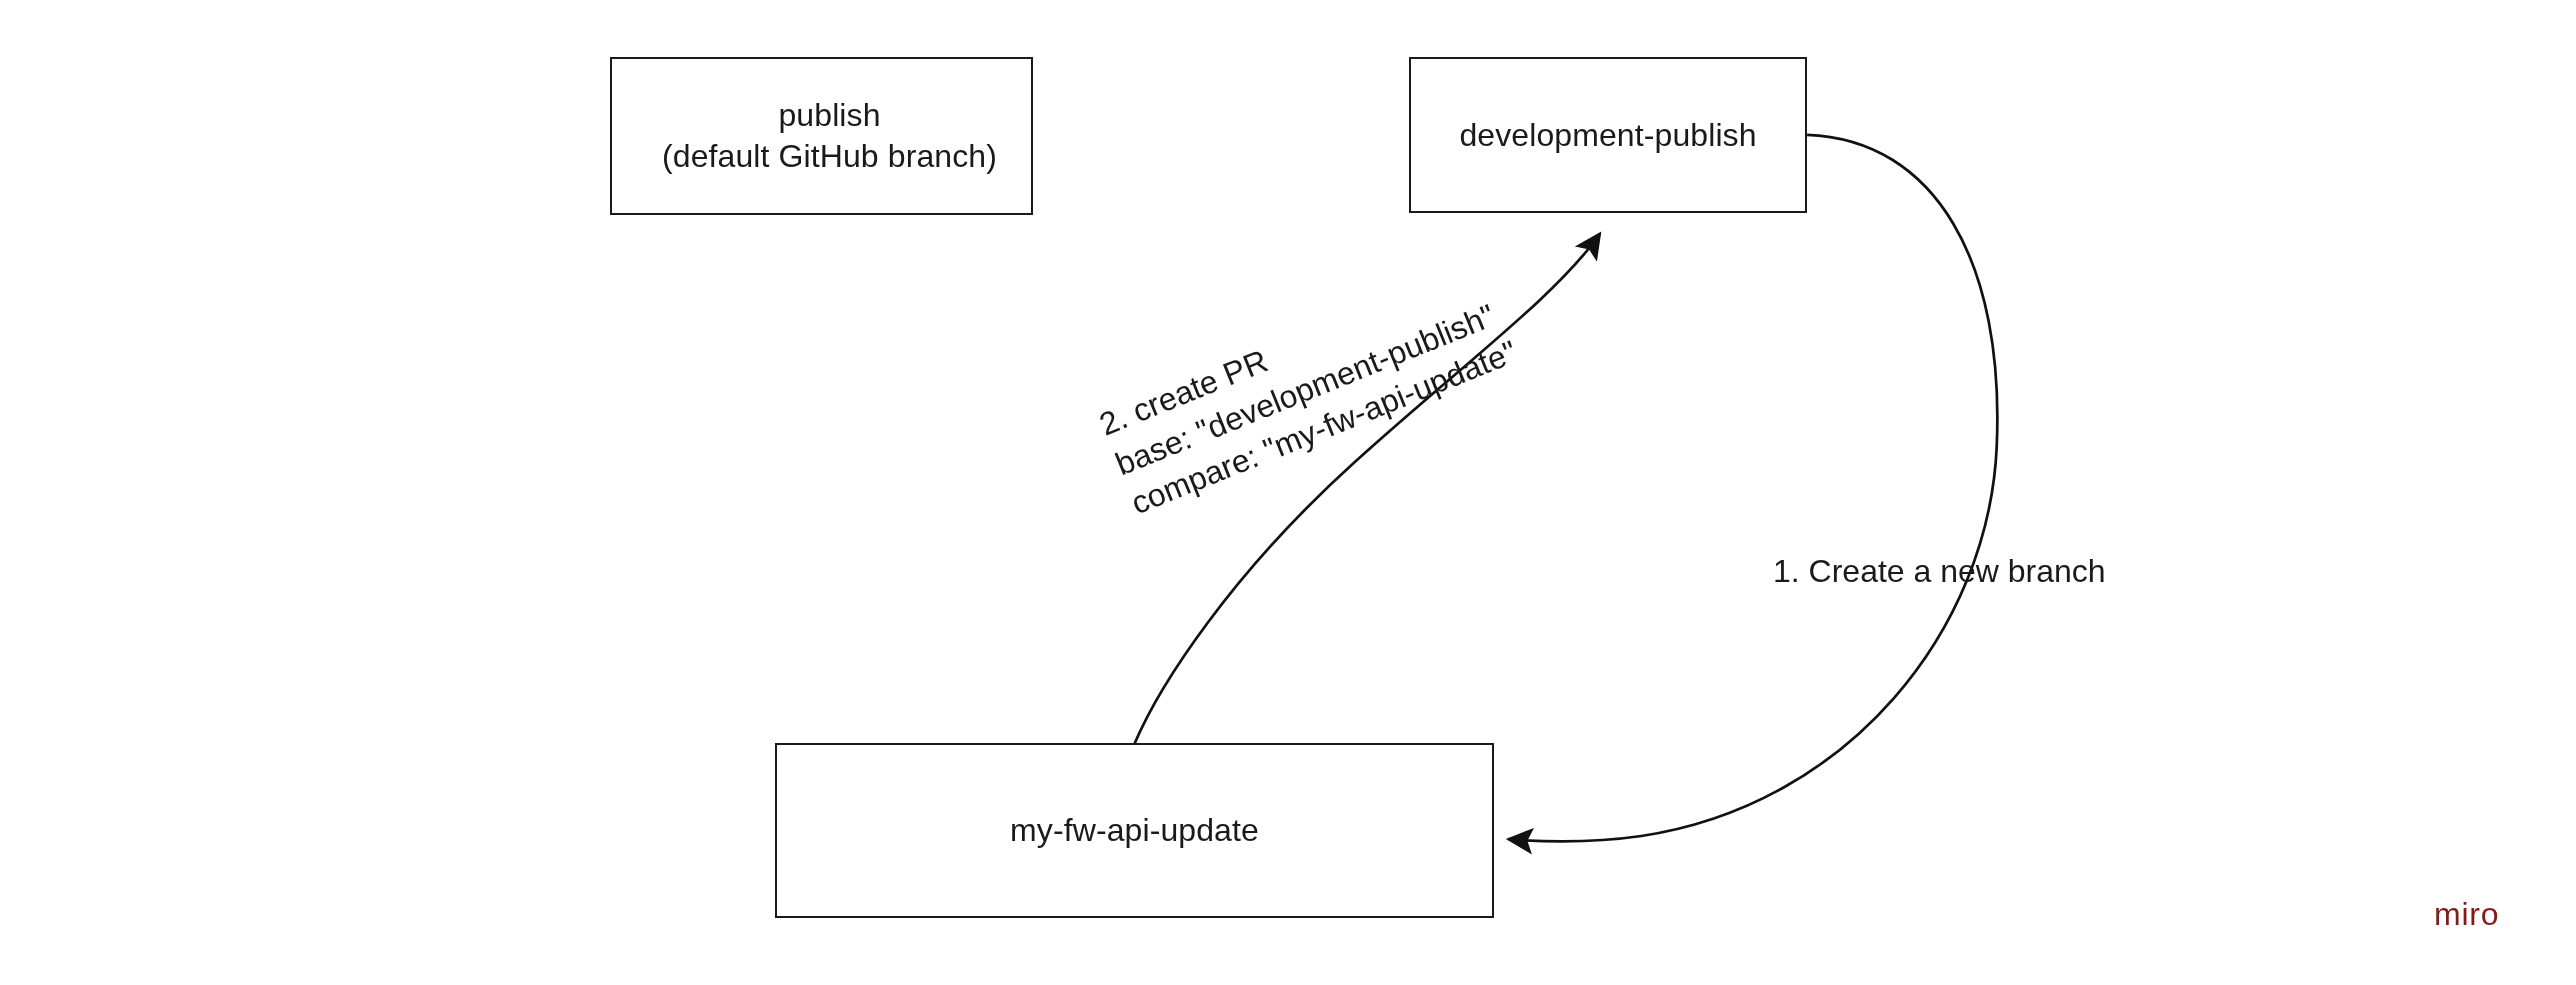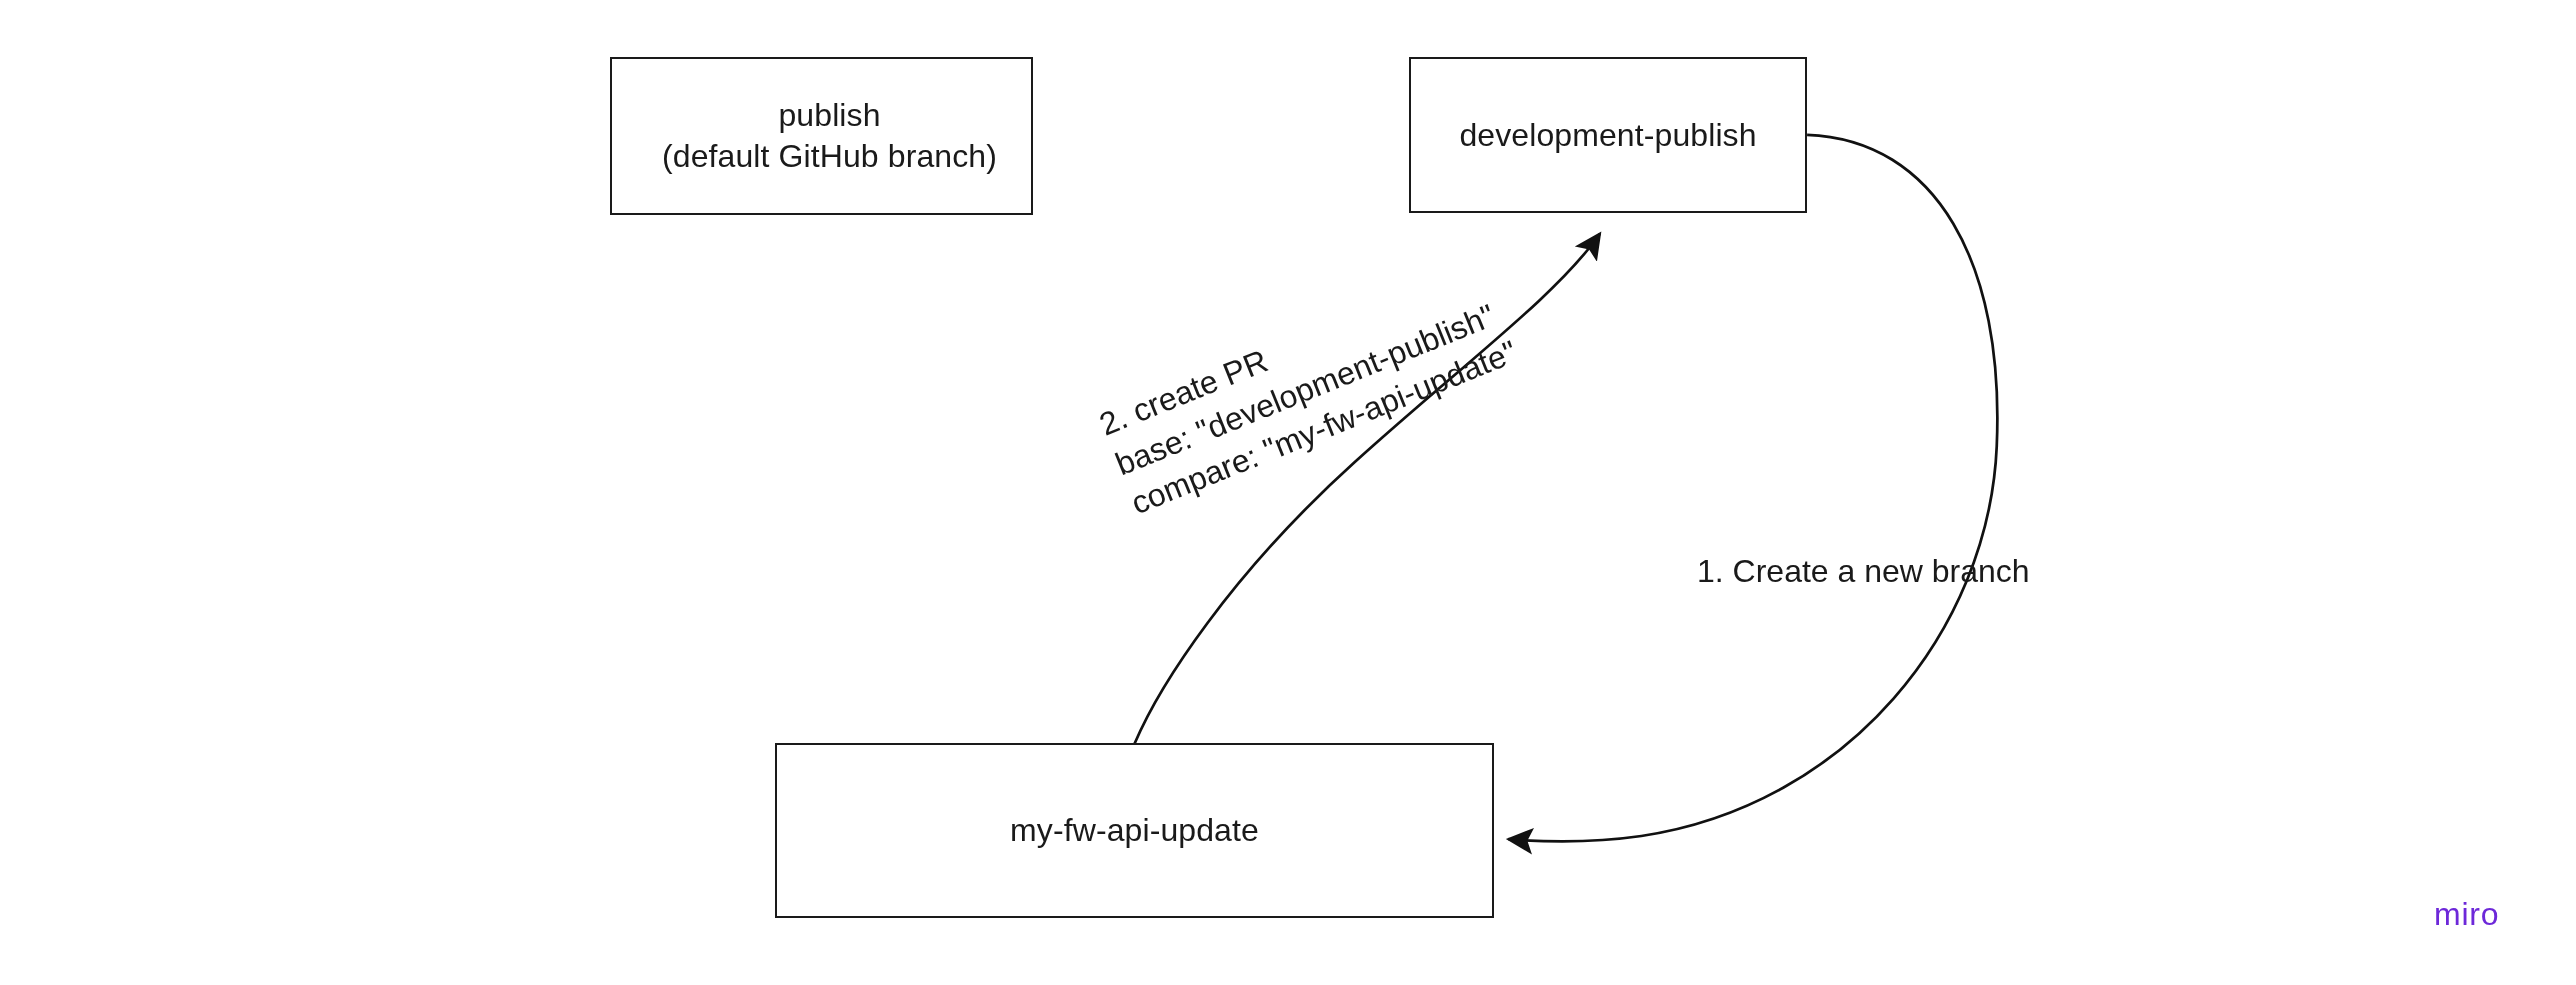--- a/index.html
+++ b/index.html
@@ -72,32 +72,32 @@
   }
   #edge-label-create-pr {
     left: 1141px;
     top: 397px;
     transform: rotate(-22deg);
     transform-origin: 0 100%;
     width: 510px;
     text-align: left;
   }
   #edge-label-create-branch {
-    left: 1697px;
+    left: 1773px;
     top: 550px;
     width: 374px;
     text-align: left;
   }
   #watermark {
     position: absolute;
     left: 2434px;
     top: 896px;
     font-size: 32px;
     letter-spacing: 0.8px;
-    color: #6d28d9;
+    color: #7f1d1d;
     font-weight: 400;
   }
 </style>
 </head>
 <body>
 
 <div id="canvas">
 
   <svg class="edges" viewBox="0 0 3233 1237" width="2576" height="986" xmlns="http://www.w3.org/2000/svg">
     <defs>

